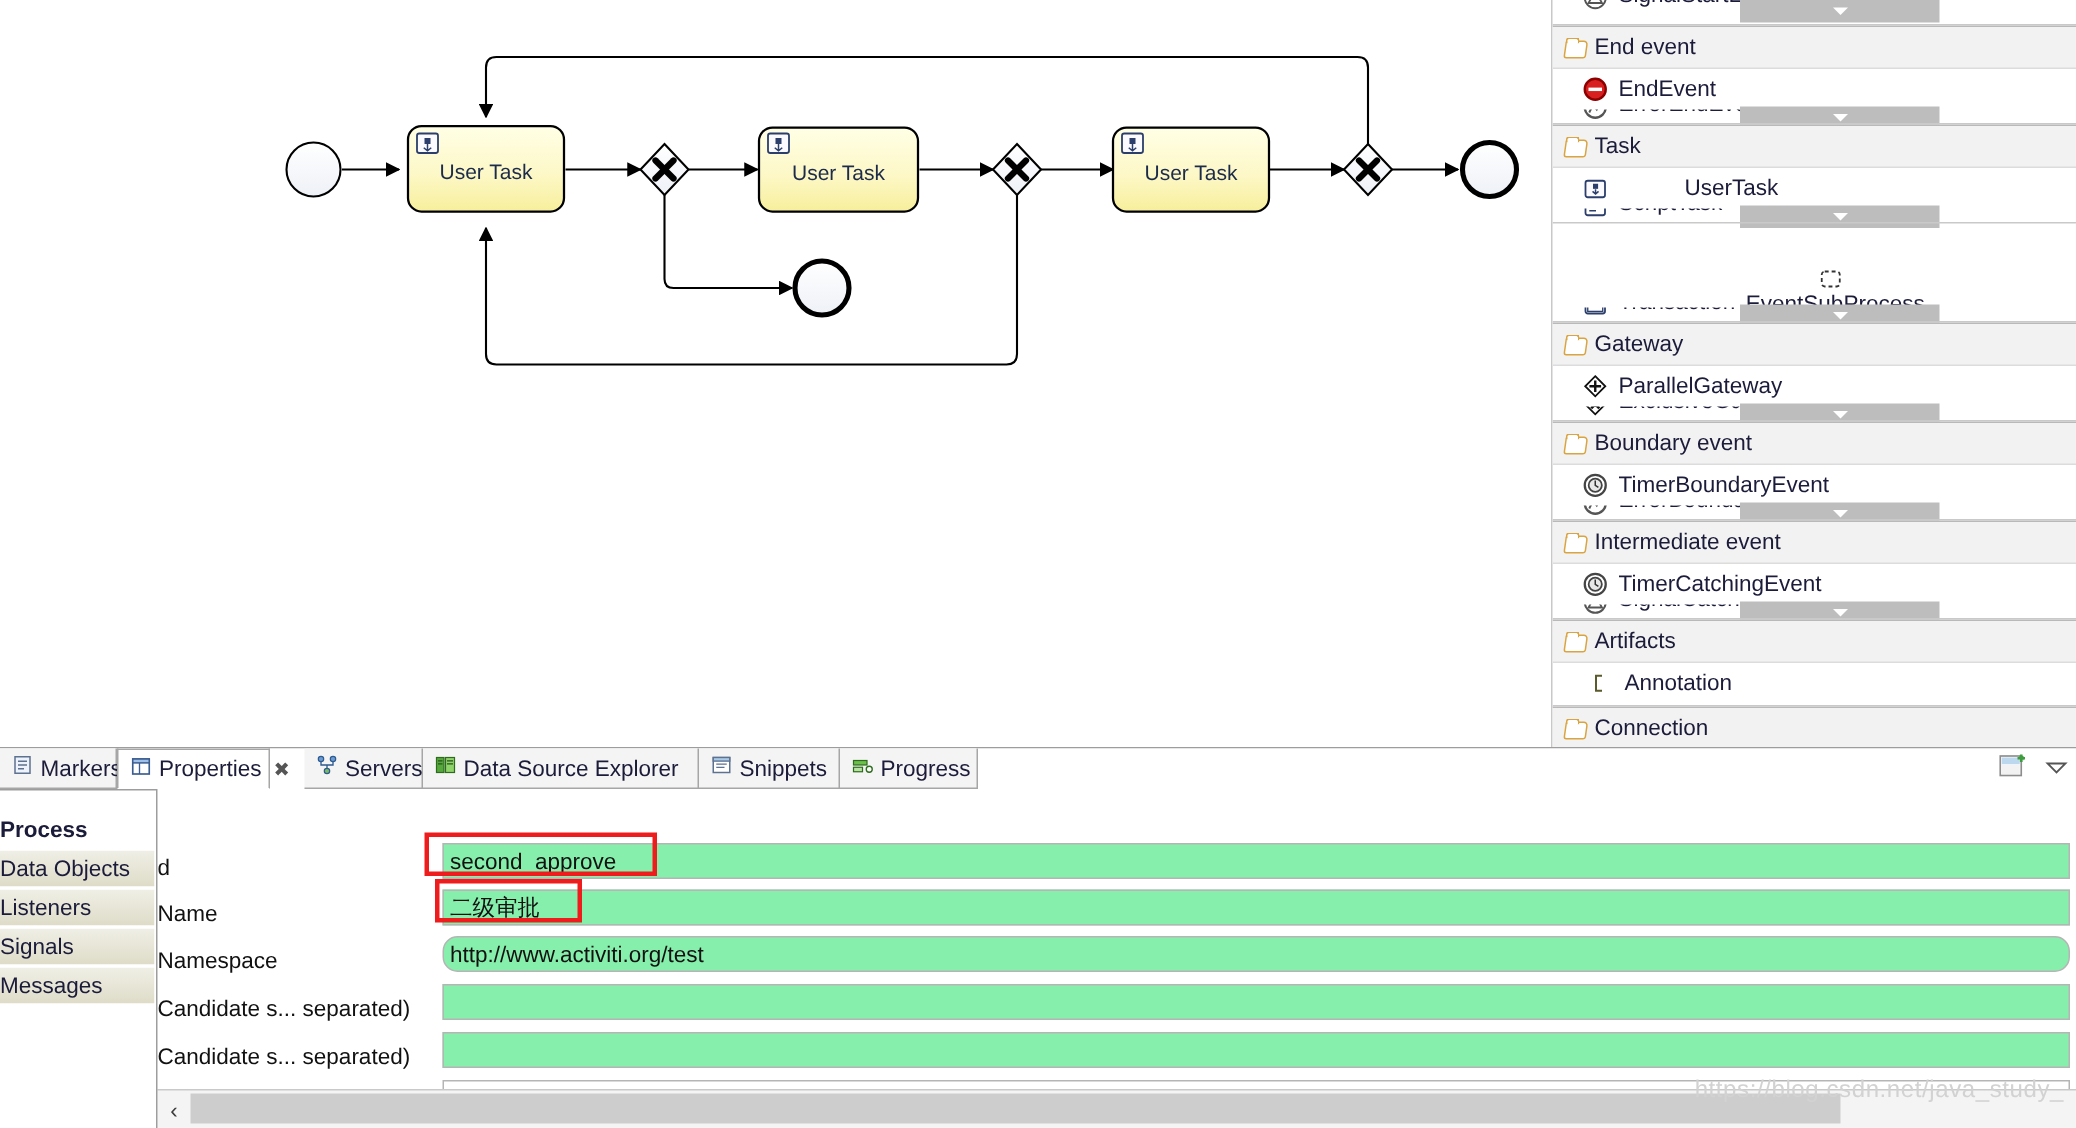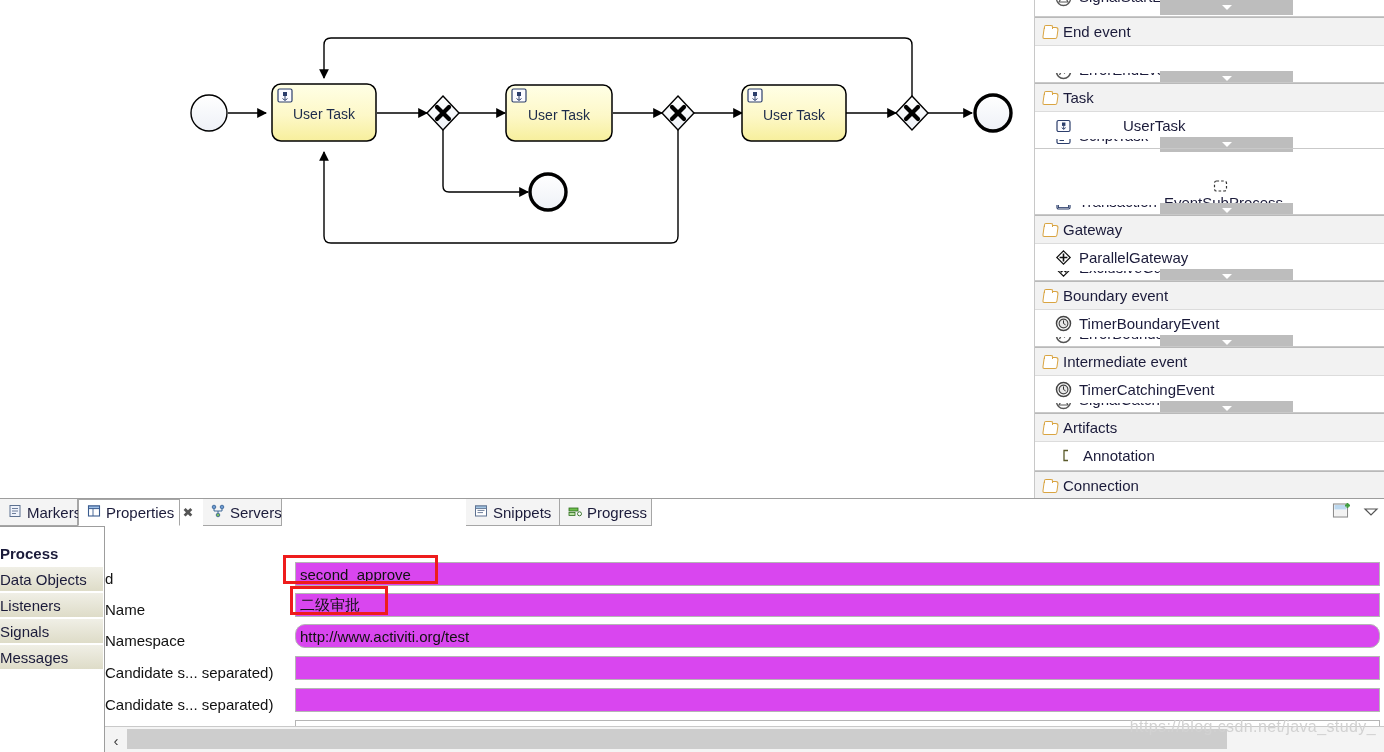--- a/index.html
+++ b/index.html
@@ -123,21 +123,21 @@
     position: absolute; left: 105px; top: 27px; right: 0; height: 227px;
     background: #ffffff; overflow: hidden;
   }
   .frow { position: absolute; left: 0; height: 26px; }
   .flabel {
     position: absolute; left: 0; font-size: 15px; color: #111;
     white-space: nowrap;
   }
   .finput {
     position: absolute; box-sizing: border-box;
-    border: 1px solid #b5b5b5; background: #d946ef;
+    border: 1px solid #b5b5b5; background: #86efac;
     font-size: 15px; color: #111; padding: 1px 4px;
     font-family: "Liberation Sans", sans-serif;
     display: flex; align-items: center;
   }
   .fbox {
     position: absolute; box-sizing: border-box;
     border: 1px solid #b5b5b5; background: #ffffff;
   }
   .redbox {
     position: absolute; box-sizing: border-box;
@@ -286,20 +286,29 @@
     </div>
     <div class="scroll-chip" style="left:125px; top:0px;">
       <span class="chev"></span>
     </div>
     <div class="sep-line" style="top:16px;"></div>
 
     <div class="pal-group" style="top:17px;">
       <span class="folder-ic"></span>
       <span class="g-label">End event</span>
     </div>
+    <div class="pal-item" style="top:45px;">
+      <span class="pi">
+        <svg width="17" height="17" viewBox="0 0 17 17">
+            <circle cx="8.5" cy="8.5" r="7" fill="#d92020" stroke="#8c0000" stroke-width="1.6"></circle>
+            <rect x="4" y="7.4" width="9" height="2.3" fill="#fff"></rect>
+          </svg>
+      </span>
+      <span class="i-label">EndEvent</span>
+    </div>
     <div class="pal-clipped" style="top:73px;">
       <span class="ic">
         <svg width="17" height="17" viewBox="0 0 17 17">
             <circle cx="8.5" cy="8.5" r="7" fill="#fff" stroke="#555" stroke-width="1.6"></circle>
             <path d="M 4.5 12 L 7 7 L 9.5 10 L 12.5 5" fill="none" stroke="#555" stroke-width="1.3"></path>
           </svg>
       </span>
       <span class="i-label">ErrorEndEvent</span>
     </div>
     <div class="scroll-chip" style="left:125px; top:71px;">
@@ -491,20 +500,30 @@
           <svg width="14" height="14" viewBox="0 0 14 14">
               <circle cx="3" cy="3" r="1.8" fill="#6d9bd1" stroke="#2e5b90" stroke-width="0.8"></circle>
               <circle cx="11" cy="3" r="1.8" fill="#6d9bd1" stroke="#2e5b90" stroke-width="0.8"></circle>
               <circle cx="7" cy="11" r="1.8" fill="#7bbd5a" stroke="#2e5b90" stroke-width="0.8"></circle>
               <path d="M 3 5 V 7 H 11 V 5 M 7 7 V 9" stroke="#2e5b90" stroke-width="0.9" fill="none"></path>
             </svg>
         </span>
         <span>Servers</span>
       </div>
 
+      <div class="vtab" style="left:282px; width:184px;">
+        <span>
+          <svg width="14" height="14" viewBox="0 0 14 14">
+              <rect x="1" y="2" width="5" height="10" fill="#56a83c" stroke="#2d6b1d" stroke-width="0.8"></rect>
+              <rect x="7" y="2" width="6" height="10" fill="#8fd36b" stroke="#2d6b1d" stroke-width="0.8"></rect>
+              <path d="M 2 4.2 H 5 M 2 6.2 H 5 M 8 4.2 H 12 M 8 6.2 H 12" stroke="#24541a" stroke-width="0.8"></path>
+            </svg>
+        </span>
+        <span>Data Source Explorer</span>
+      </div>
 
       <div class="vtab" style="left:466px; width:94px;">
         <span>
           <svg width="14" height="14" viewBox="0 0 14 14">
               <rect x="1.5" y="2" width="11" height="10" fill="#fff" stroke="#5d7190" stroke-width="1"></rect>
               <rect x="1.5" y="2" width="11" height="2.4" fill="#a8cbe8" stroke="#5d7190" stroke-width="0.9"></rect>
               <path d="M 3.5 6.4 H 10.5 M 3.5 8.6 H 9" stroke="#5d7190" stroke-width="0.9"></path>
             </svg>
         </span>
         <span>Snippets</span>

